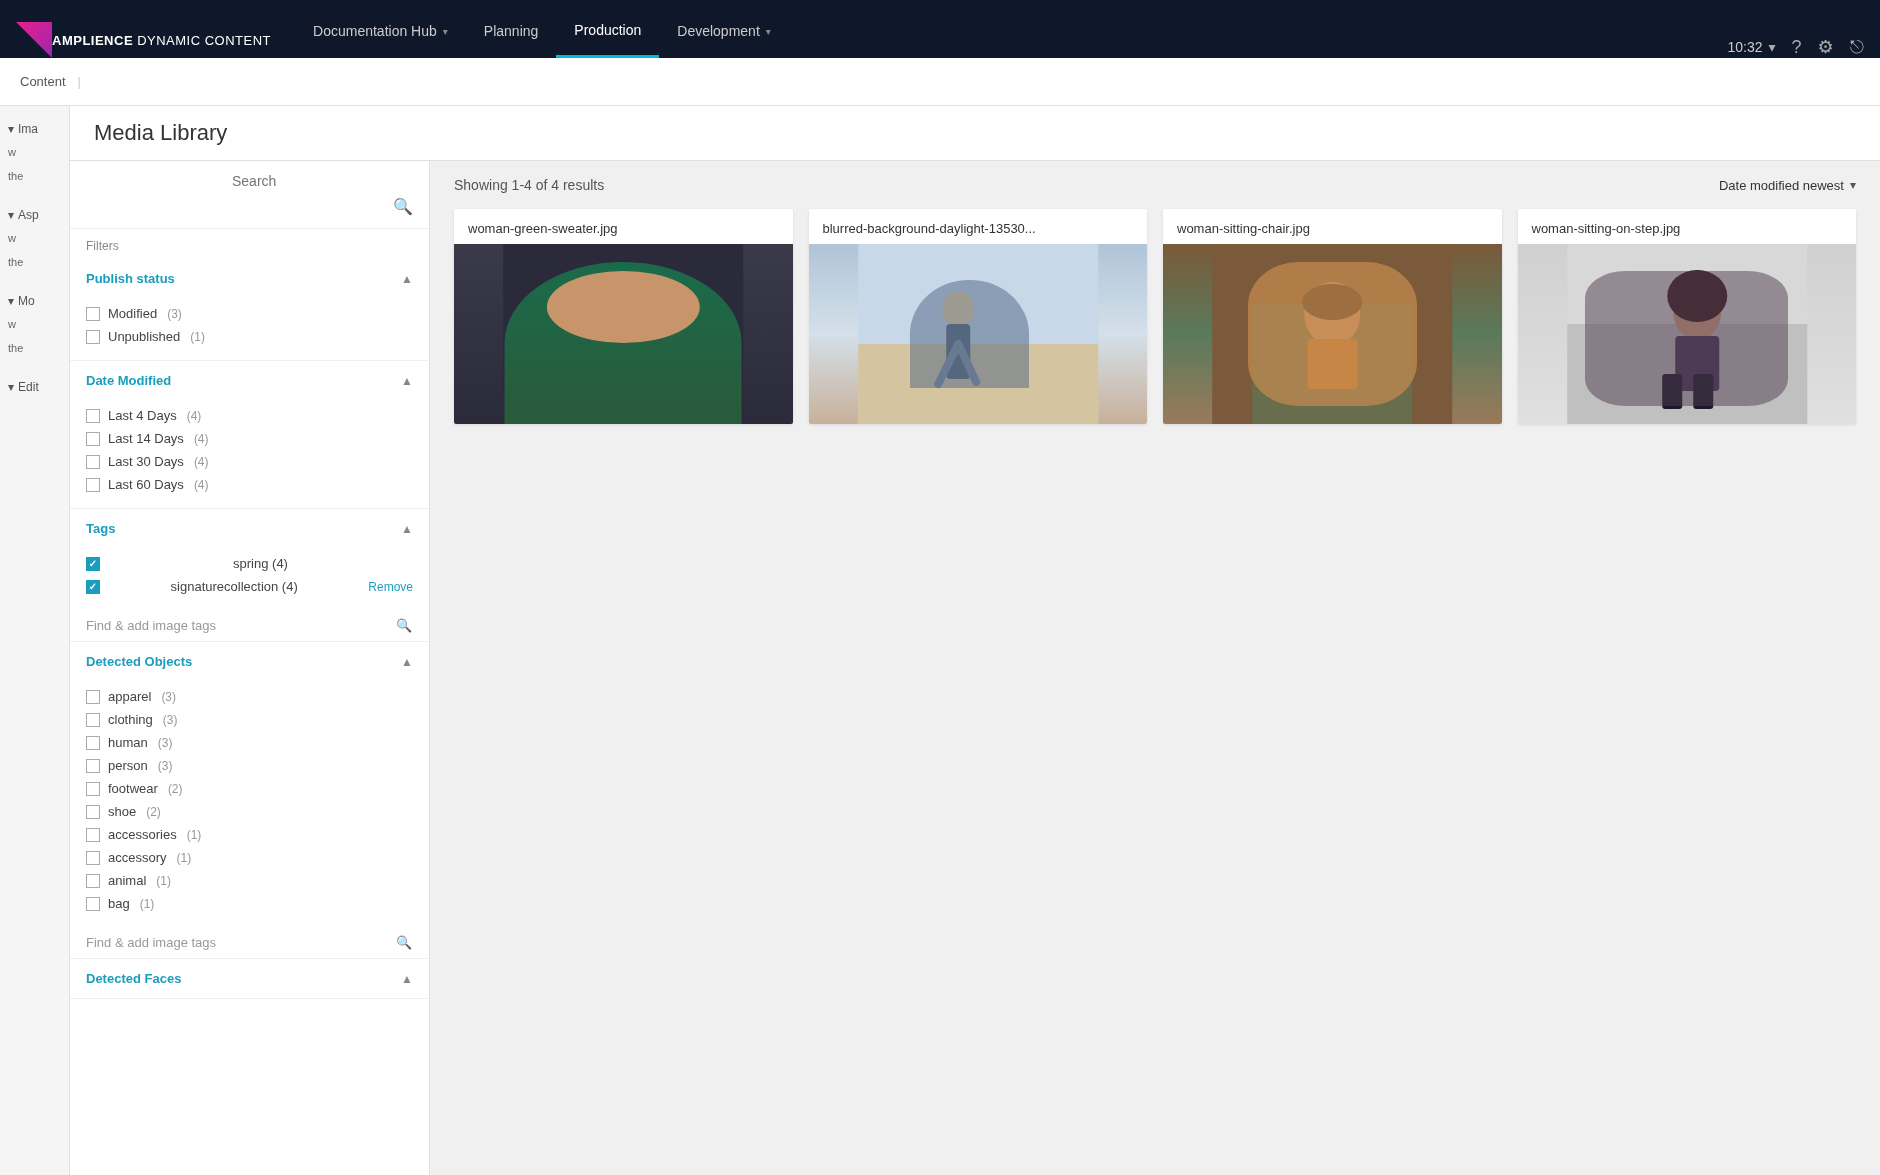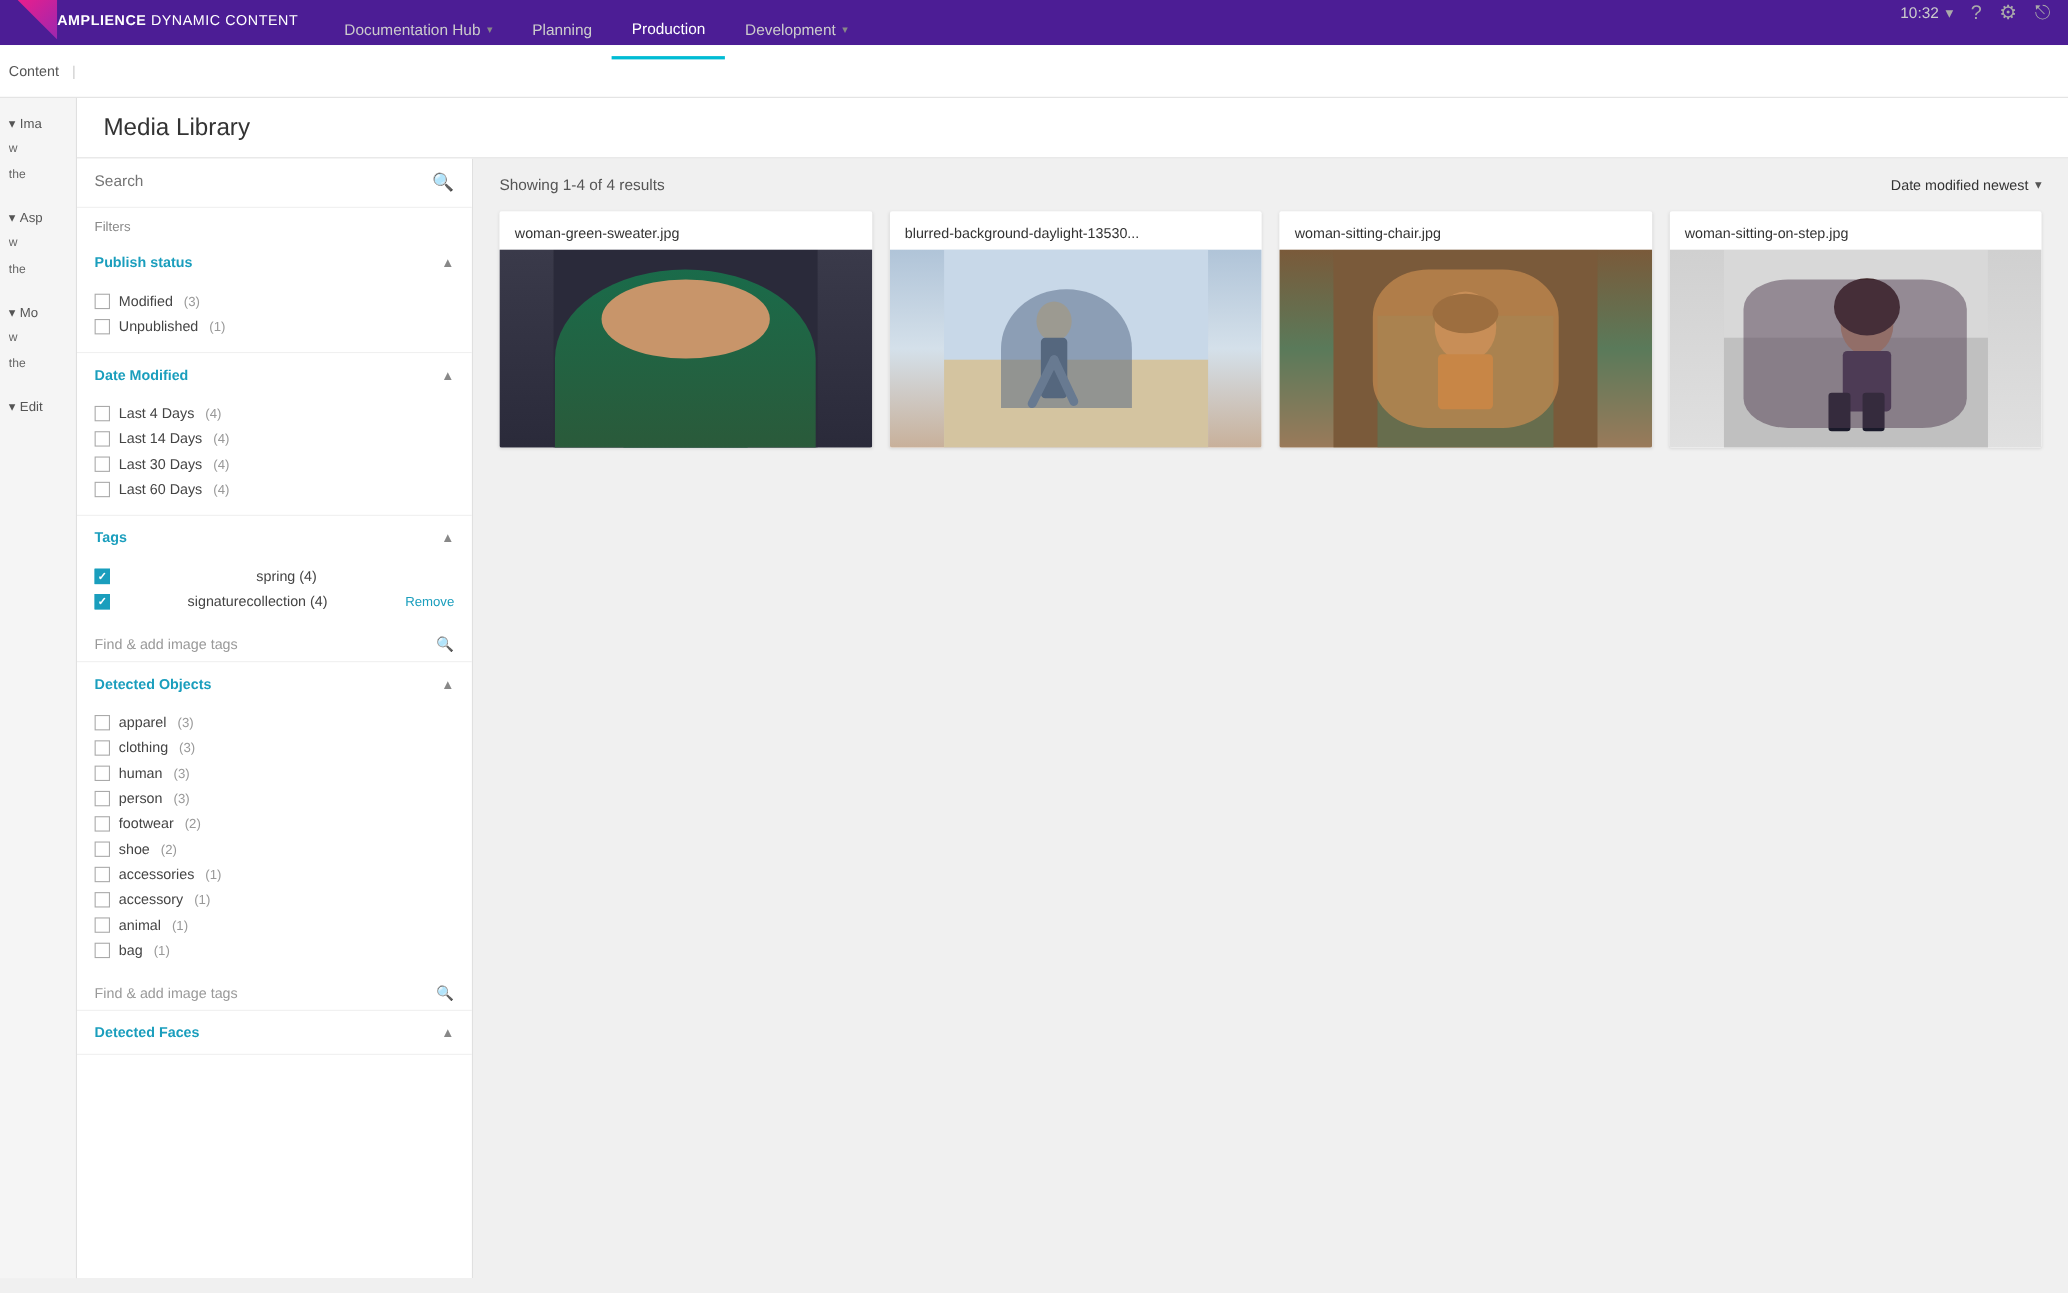--- a/index.html
+++ b/index.html
@@ -1,23 +1,23 @@
 <!DOCTYPE html>
 <html><head>
   <meta charset="utf-8">
   <style>
     * { box-sizing: border-box; margin: 0; padding: 0; }
     body { font-family: 'Segoe UI', Arial, sans-serif; font-size: 13px; background: #f0f0f0; overflow: hidden; height: 1175px; width: 1880px; }
 
     
     .top-nav {
       display: flex;
-      align-items: flex-start;
-      background: #4c1d95;
-      height: 41px;
+      align-items: flex-end;
+      background: #0f172a;
+      height: 58px;
       padding: 0 16px;
       color: #fff;
     }
     .brand {
       display: flex;
       align-items: center;
       margin-right: 24px;
       min-width: 200px;
     }
     .brand-text {
@@ -57,21 +57,21 @@
     }
     .nav-time { color: #ccc; font-size: 14px; display: flex; align-items: center; gap: 6px; }
     .nav-icon { color: #aaa; font-size: 18px; cursor: pointer; }
 
     
     .second-bar {
       display: flex;
       align-items: center;
       background: #fff;
       height: 48px;
-      padding: 0 8px;
+      padding: 0 20px;
       border-bottom: 1px solid #e0e0e0;
       gap: 12px;
     }
     .second-bar-text { font-size: 13px; color: #555; cursor: pointer; }
     .second-bar-sep { color: #ccc; }
 
     
     .main-layout {
       display: flex;
       height: calc(1175px - 54px - 48px);
@@ -141,23 +141,24 @@
       border-right: 1px solid #e0e0e0;
       overflow-y: auto;
       padding: 0;
       flex-shrink: 0;
     }
 
     .search-bar {
       padding: 12px 16px;
       border-bottom: 1px solid #f0f0f0;
       display: flex;
-      align-items: flex-start;
+      align-items: flex-end;
       gap: 8px;
       background: #fff;
+      flex-direction: column;
     }
     .search-input {
       border: none;
       outline: none;
       font-size: 14px;
       color: #333;
       flex: 1;
       background: transparent;
     }
     .search-icon { color: #aaa; font-size: 16px; }

